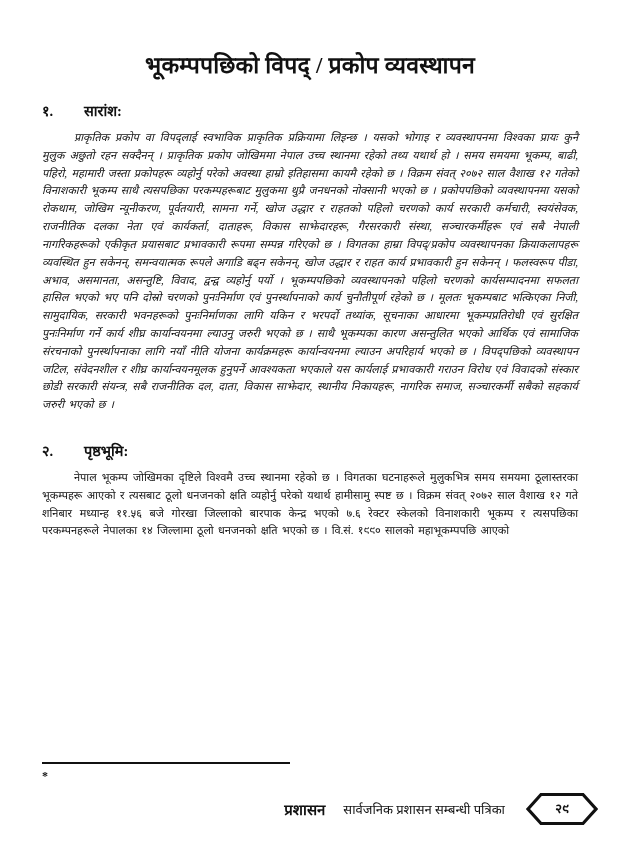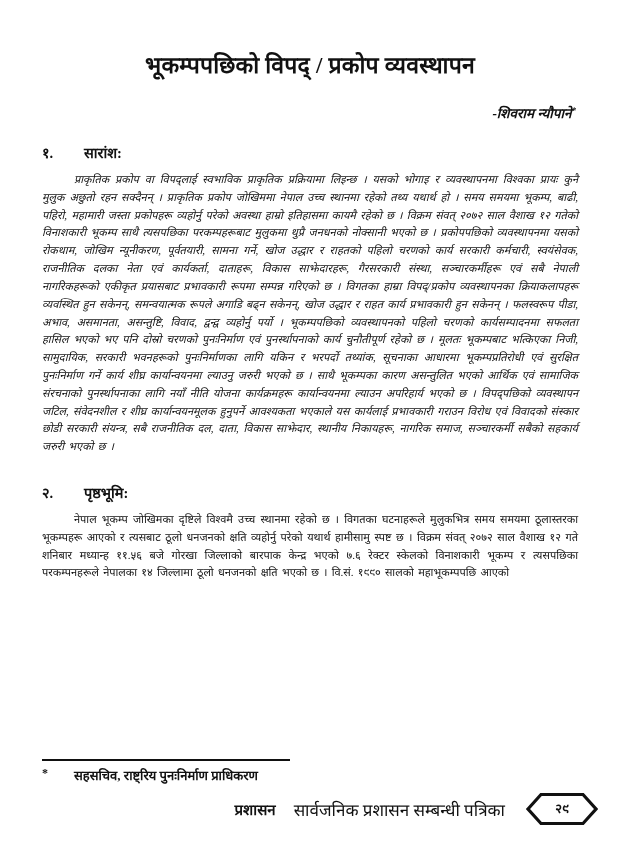--- a/index.html
+++ b/index.html
@@ -69,21 +69,21 @@
   .footnote-text .fn-marker { width: 32px; flex: 0 0 32px; font-size: 12px; }
   .footer {
     position: absolute;
     right: 22px;
     bottom: 24px;
     display: flex;
     align-items: center;
     gap: 18px;
   }
   .journal-name { font-size: 15px; font-weight: bold; }
-  .journal-subtitle { font-size: 17px; }
+  .journal-subtitle { font-size: 13px; }
   .page-badge {
     position: relative;
     width: 72px;
     height: 34px;
     margin-left: 3px;
   }
   .page-badge svg { display: block; }
   .page-badge .badge-num {
     position: absolute;
     top: 50%; left: 50%;
@@ -92,43 +92,39 @@
     font-weight: bold;
   }
 </style>
 </head>
 <body>
 
 <div class="page">
 
   <h1 class="article-title">भूकम्पपछिको विपद् / प्रकोप व्यवस्थापन</h1>
 
-  <div class="author-line">
-    <span>-शिवराम न्यौपाने</span><sup>*</sup>
-  </div>
 
   <div class="section-heading">
     <span class="sec-num">१.</span>
     <span>सारांश:</span>
   </div>
 
   <p class="para italic">प्राकृतिक प्रकोप वा विपद्लाई स्वभाविक प्राकृतिक प्रक्रियामा लिइन्छ । यसको भोगाइ र व्यवस्थापनमा विश्वका प्रायः कुनै मुलुक अछुतो रहन सक्दैनन् । प्राकृतिक प्रकोप जोखिममा नेपाल उच्च स्थानमा रहेको तथ्य यथार्थ हो । समय समयमा भूकम्प, बाढी, पहिरो, महामारी जस्ता प्रकोपहरू व्यहोर्नु परेको अवस्था हाम्रो इतिहासमा कायमै रहेको छ । विक्रम संवत् २०७२ साल वैशाख १२ गतेको विनाशकारी भूकम्प साथै त्यसपछिका परकम्पहरूबाट मुलुकमा थुप्रै जनधनको नोक्सानी भएको छ । प्रकोपपछिको व्यवस्थापनमा यसको रोकथाम, जोखिम न्यूनीकरण, पूर्वतयारी, सामना गर्ने, खोज उद्धार र राहतको पहिलो चरणको कार्य सरकारी कर्मचारी, स्वयंसेवक, राजनीतिक दलका नेता एवं कार्यकर्ता, दाताहरू, विकास साझेदारहरू, गैरसरकारी संस्था, सञ्चारकर्मीहरू एवं सबै नेपाली नागरिकहरूको एकीकृत प्रयासबाट प्रभावकारी रूपमा सम्पन्न गरिएको छ । विगतका हाम्रा विपद्/प्रकोप व्यवस्थापनका क्रियाकलापहरू व्यवस्थित हुन सकेनन्, समन्वयात्मक रूपले अगाडि बढ्न सकेनन्, खोज उद्धार र राहत कार्य प्रभावकारी हुन सकेनन् । फलस्वरूप पीडा, अभाव, असमानता, असन्तुष्टि, विवाद, द्वन्द्व व्यहोर्नु पर्यो । भूकम्पपछिको व्यवस्थापनको पहिलो चरणको कार्यसम्पादनमा सफलता हासिल भएको भए पनि दोस्रो चरणको पुनःनिर्माण एवं पुनर्स्थापनाको कार्य चुनौतीपूर्ण रहेको छ । मूलतः भूकम्पबाट भत्किएका निजी, सामुदायिक, सरकारी भवनहरूको पुनःनिर्माणका लागि यकिन र भरपर्दो तथ्यांक, सूचनाका आधारमा भूकम्पप्रतिरोधी एवं सुरक्षित पुनःनिर्माण गर्ने कार्य शीघ्र कार्यान्वयनमा ल्याउनु जरुरी भएको छ । साथै भूकम्पका कारण असन्तुलित भएको आर्थिक एवं सामाजिक संरचनाको पुनर्स्थापनाका लागि नयाँ नीति योजना कार्यक्रमहरू कार्यान्वयनमा ल्याउन अपरिहार्य भएको छ । विपद्पछिको व्यवस्थापन जटिल, संवेदनशील र शीघ्र कार्यान्वयनमूलक हुनुपर्ने आवश्यकता भएकाले यस कार्यलाई प्रभावकारी गराउन विरोध एवं विवादको संस्कार छोडी सरकारी संयन्त्र, सबै राजनीतिक दल, दाता, विकास साझेदार, स्थानीय निकायहरू, नागरिक समाज, सञ्चारकर्मी सबैको सहकार्य जरुरी भएको छ ।</p>
 
   <div class="section-heading section-2">
     <span class="sec-num">२.</span>
     <span>पृष्ठभूमि:</span>
   </div>
 
   <p class="para">नेपाल भूकम्प जोखिमका दृष्टिले विश्वमै उच्च स्थानमा रहेको छ । विगतका घटनाहरूले मुलुकभित्र समय समयमा ठूलास्तरका भूकम्पहरू आएको र त्यसबाट ठूलो धनजनको क्षति व्यहोर्नु परेको यथार्थ हामीसामु स्पष्ट छ । विक्रम संवत् २०७२ साल वैशाख १२ गते शनिबार मध्यान्ह ११.५६ बजे गोरखा जिल्लाको बारपाक केन्द्र भएको ७.६ रेक्टर स्केलको विनाशकारी भूकम्प र त्यसपछिका परकम्पनहरूले नेपालका १४ जिल्लामा ठूलो धनजनको क्षति भएको छ । वि.सं. १९९० सालको महाभूकम्पपछि आएको</p>
 
   <div class="footnote">
     <div class="footnote-rule"></div>
     <div class="footnote-text">
       <span class="fn-marker">*</span>
-      <span>सहसचिव, राष्ट्रिय पुनःनिर्माण प्राधिकरण</span>
     </div>
   </div>
 
   <div class="footer">
     <span class="journal-name">प्रशासन</span>
     <span class="journal-subtitle">सार्वजनिक प्रशासन सम्बन्धी पत्रिका</span>
     <span class="page-badge">
       <svg width="72" height="34" viewBox="0 0 72 34">
         <polygon points="2,17 15,2.5 57,2.5 70,17 57,31.5 15,31.5" fill="#ffffff" stroke="#111111" stroke-width="3.2"></polygon>
       </svg>

